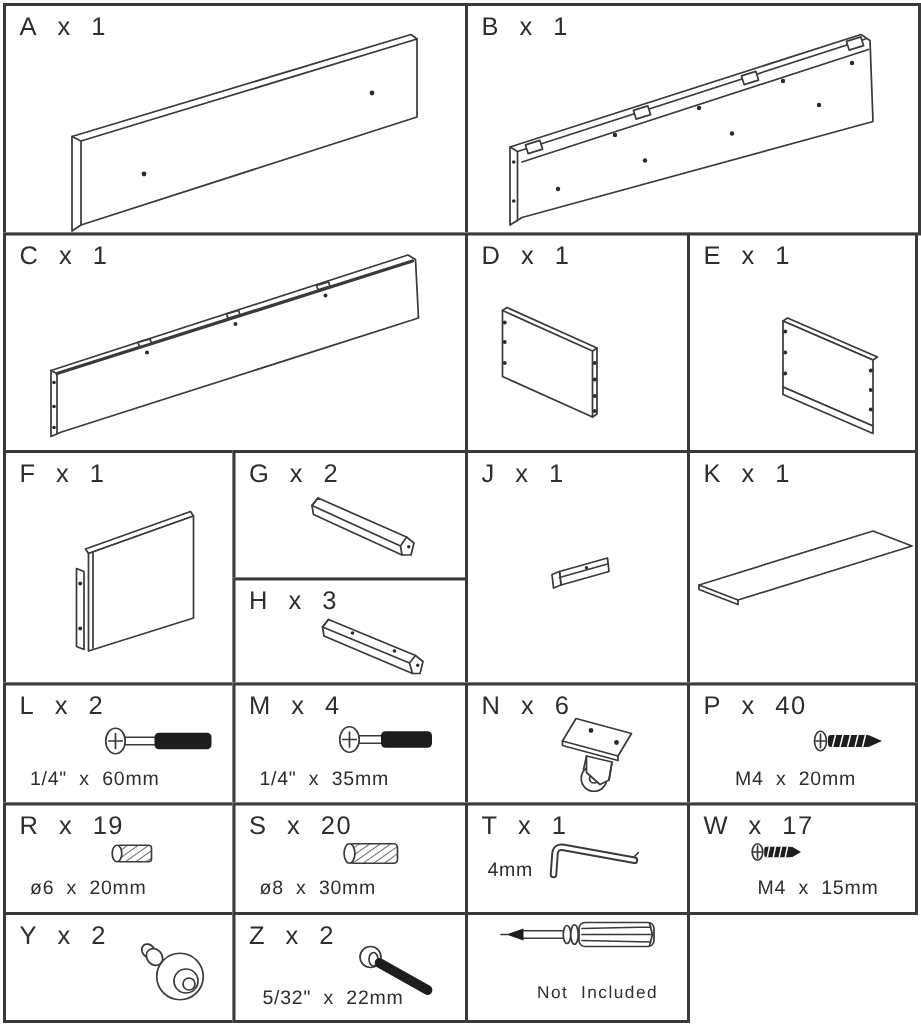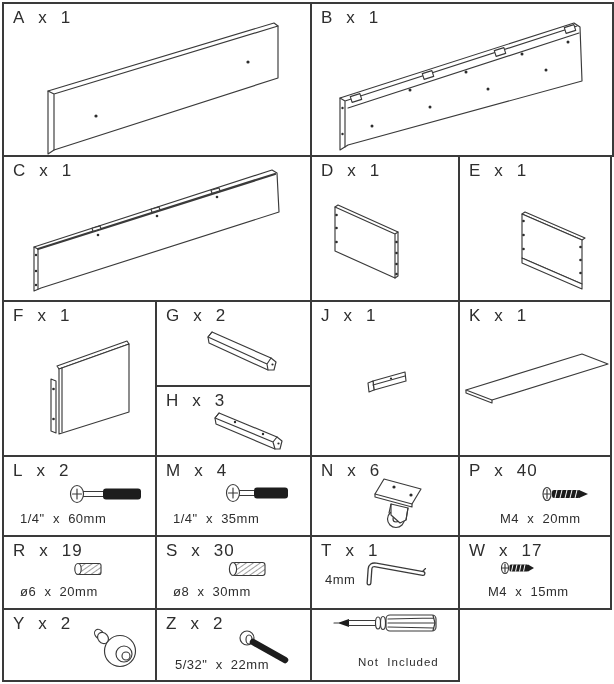--- a/index.html
+++ b/index.html
@@ -227,42 +227,42 @@
   <div class="lbl">
     <span>P</span><span>x</span><span>40</span>
   </div>
   <svg class="draw" viewBox="0 0 150 78">
     <ellipse class="lnw" cx="87" cy="37" rx="4" ry="6.5"></ellipse>
     <path class="ln" d="M87,32.5 L87,41.5 M83.8,37 L90.2,37"></path>
     <rect class="solid" x="92" y="33" width="28" height="8" rx="2"></rect>
     <path class="wht" d="M97,33 L95,41 M102,33 L100,41 M107,33 L105,41 M112,33 L110,41 M117,33 L115,41"></path>
     <path class="solid" d="M119,33 L128,37 L119,41 Z"></path>
   </svg>
-  <div class="spec" style="left:40px">M4  x  20mm</div>
+  <div class="spec" style="left:30px">M4  x  20mm</div>
 </div>
 
 <div class="cell" style="left:2px;top:535px;width:155px;height:75px">
   <div class="lbl">
     <span>R</span><span>x</span><span>19</span>
   </div>
   <svg class="draw" viewBox="0 0 151 71">
     <defs>
       <pattern id="hR1" patternUnits="userSpaceOnUse" width="4" height="4" patternTransform="rotate(55)">
         <line x1="0" y1="0" x2="0" y2="4" stroke="#3a3a3a" stroke-width="1"></line>
       </pattern>
     </defs>
     <rect x="74" y="26.5" width="23" height="11" rx="2" fill="url(#hR1)" stroke="#3a3a3a" stroke-width="1.1"></rect>
     <ellipse class="lnw" cx="74" cy="32" rx="3.2" ry="5.5"></ellipse>
   </svg>
   <div class="spec">ø6  x  20mm</div>
 </div>
 
 <div class="cell" style="left:155px;top:535px;width:157px;height:75px">
   <div class="lbl">
-    <span>S</span><span>x</span><span>30</span>
+    <span>S</span><span>x</span><span>20</span>
   </div>
   <svg class="draw" viewBox="0 0 153 71">
     <defs>
       <pattern id="hS1" patternUnits="userSpaceOnUse" width="4" height="4" patternTransform="rotate(55)">
         <line x1="0" y1="0" x2="0" y2="4" stroke="#3a3a3a" stroke-width="1"></line>
       </pattern>
     </defs>
     <rect x="76" y="25.5" width="32" height="13" rx="2.5" fill="url(#hS1)" stroke="#3a3a3a" stroke-width="1.1"></rect>
     <ellipse class="lnw" cx="76" cy="32" rx="3.6" ry="6.5"></ellipse>
   </svg>
@@ -285,21 +285,21 @@
   <div class="lbl">
     <span>W</span><span>x</span><span>17</span>
   </div>
   <svg class="draw" viewBox="0 0 150 71">
     <ellipse class="lnw" cx="45" cy="31" rx="3.5" ry="5.5"></ellipse>
     <path class="ln" d="M45,27 L45,35 M42.2,31 L47.8,31"></path>
     <rect class="solid" x="49.5" y="27.5" width="19" height="7" rx="1.5"></rect>
     <path class="wht" d="M53,27.5 L51.5,34.5 M57,27.5 L55.5,34.5 M61,27.5 L59.5,34.5 M65,27.5 L63.5,34.5"></path>
     <path class="solid" d="M68,27.5 L74,31 L68,34.5 Z"></path>
   </svg>
-  <div class="spec" style="left:28px">M4  x  15mm</div>
+  <div class="spec" style="left:45px">M4  x  15mm</div>
 </div>
 
 <div class="cell" style="left:2px;top:608px;width:155px;height:74px">
   <div class="lbl">
     <span>Y</span><span>x</span><span>2</span>
   </div>
   <svg class="draw" viewBox="0 0 151 70">
     <ellipse class="lnw" cx="95" cy="24" rx="4" ry="5" transform="rotate(-40 95 24)"></ellipse>
     <ellipse class="lnw" cx="99" cy="28" rx="5" ry="6" transform="rotate(-40 99 28)"></ellipse>
     <circle class="lnw" cx="116" cy="41" r="15.5"></circle>

